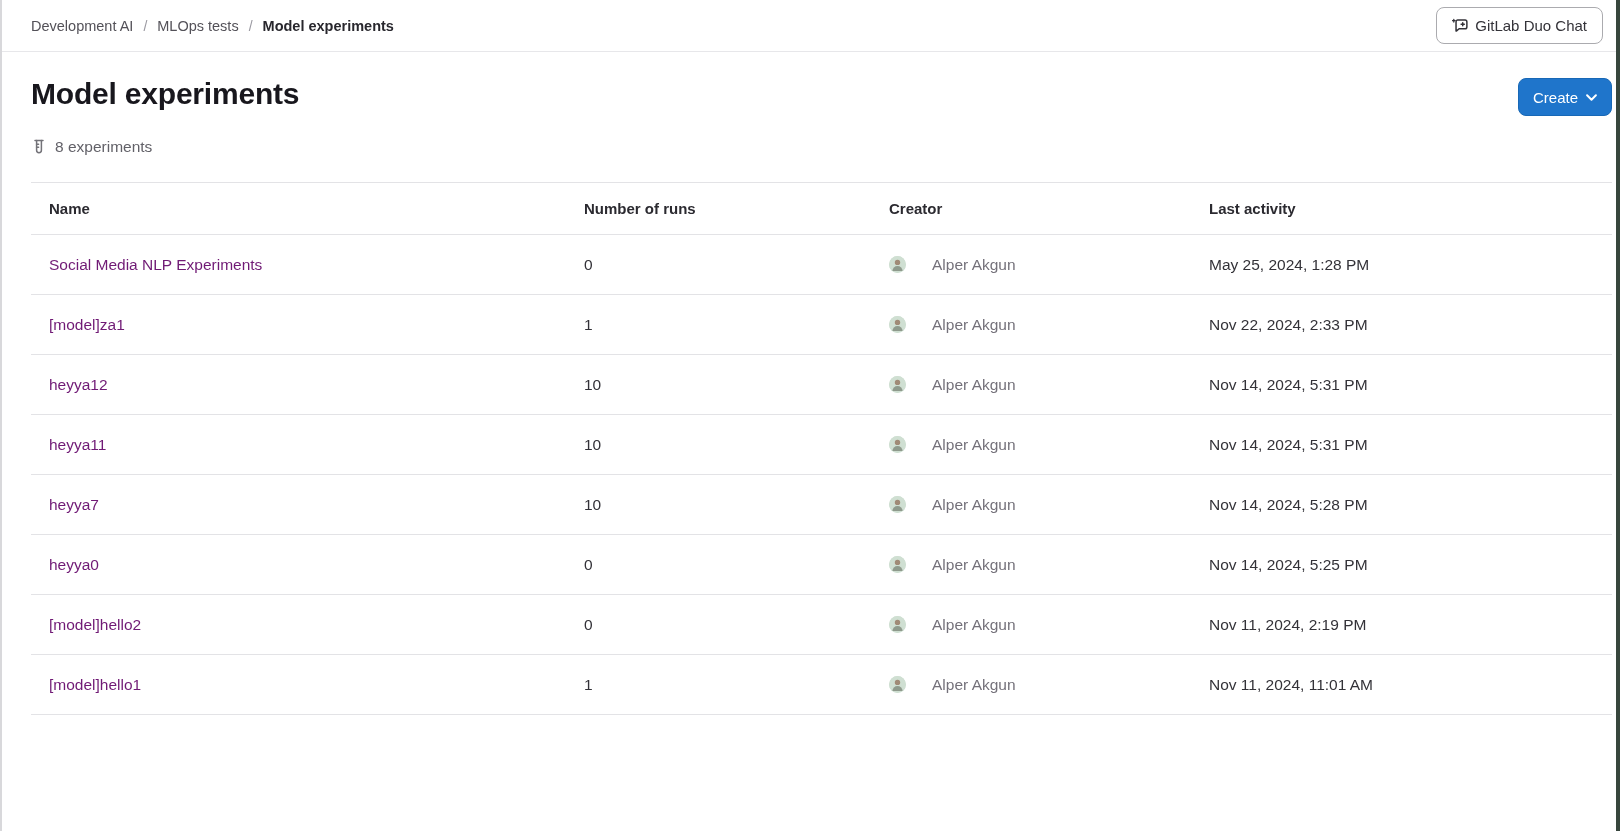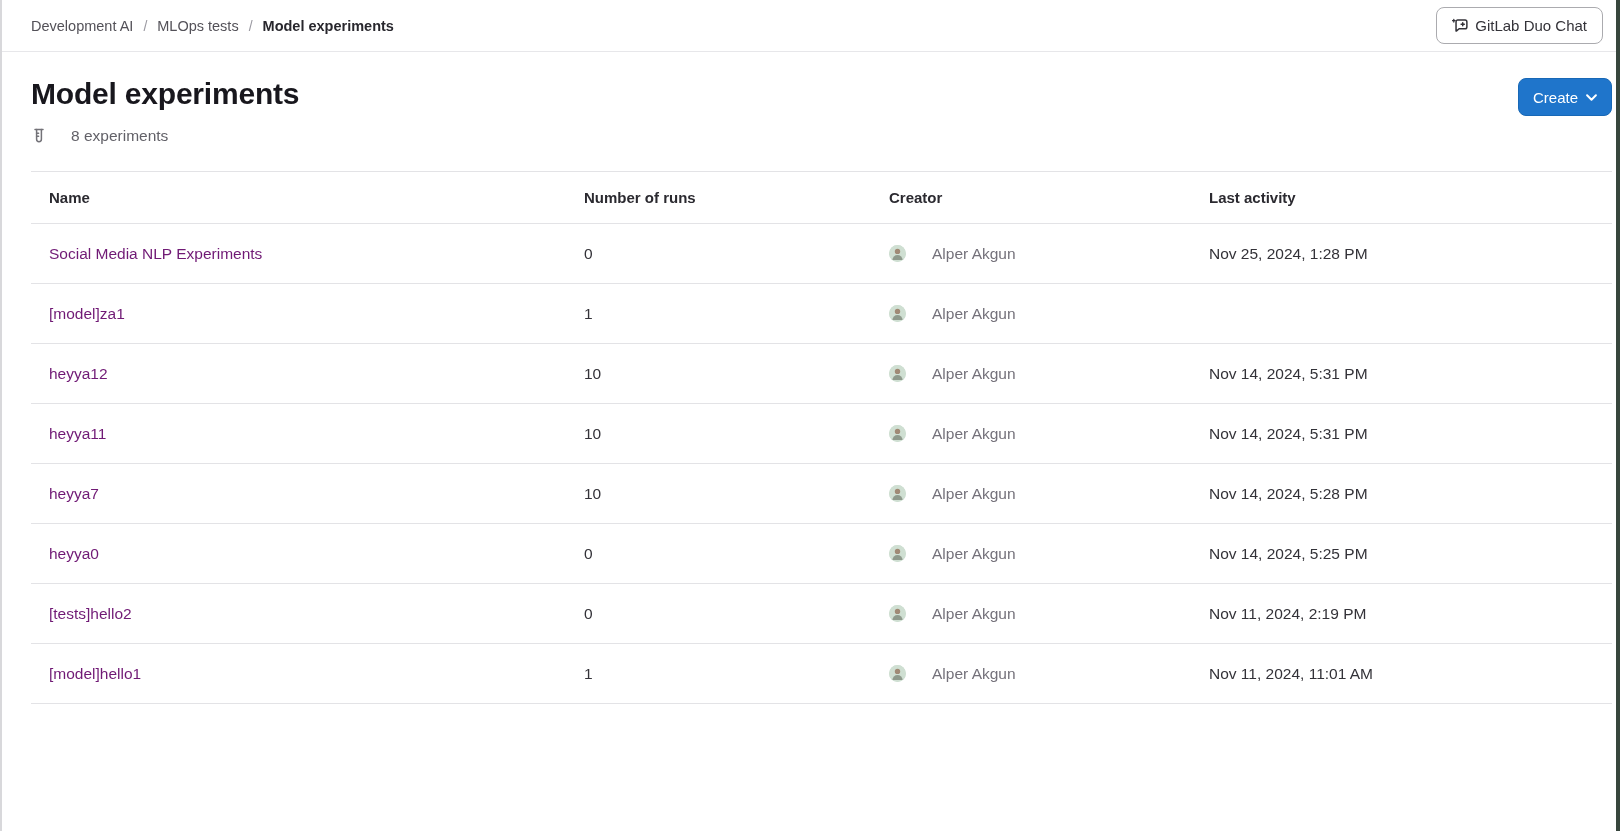--- a/index.html
+++ b/index.html
@@ -32,21 +32,21 @@
     font-family:inherit;
   }
   .duo-chat-btn svg { display:block; }
 
   
   .main { padding:0 8px 0 31px; }
   .page-header { display:flex; justify-content:space-between; align-items:flex-start; margin-top:24px; }
   .page-title {
     font-size:30px; line-height:36px; font-weight:700; color:#18171d; letter-spacing:-.2px;
   }
-  .meta-line { display:flex; align-items:center; gap:24px; margin-top:15px; color:#626168; font-size:15.5px; }
+  .meta-line { display:flex; align-items:center; gap:8px; margin-top:26px; color:#626168; font-size:15.5px; }
   .meta-line svg { display:block; }
 
   .create-btn {
     display:flex; align-items:center; gap:8px; height:38px; padding:0 14px;
     background:#1f75cb; border:1px solid #1868b6; border-radius:8px;
     color:#ffffff; font-size:15px; cursor:pointer; font-family:inherit; margin-top:2px;
   }
   .create-btn svg { display:block; }
 
   
@@ -133,36 +133,37 @@
       <div class="cell-creator">
         <span class="avatar">
             <svg width="17" height="17" viewBox="0 0 17 17">
               <circle cx="8.5" cy="8.5" r="8.5" fill="#cfdfd2"></circle>
               <circle cx="8.5" cy="6.4" r="2.7" fill="#a08a76"></circle>
               <path d="M3.4 15 a5.1 5.1 0 0 1 10.2 0 z" fill="#8e9a8c"></path>
             </svg>
           </span>
         <span>Alper Akgun</span>
       </div>
-      <div class="cell-date">Nov 25, 2024, 1:28 PM</div>
+      <div class="cell-date">May 25, 2024, 1:28 PM</div>
     </div>
 
     <div class="tr data-row">
       <div class="cell-name"><a>[model]za1</a></div>
       <div class="cell-runs">1</div>
       <div class="cell-creator">
         <span class="avatar">
             <svg width="17" height="17" viewBox="0 0 17 17">
               <circle cx="8.5" cy="8.5" r="8.5" fill="#cfdfd2"></circle>
               <circle cx="8.5" cy="6.4" r="2.7" fill="#a08a76"></circle>
               <path d="M3.4 15 a5.1 5.1 0 0 1 10.2 0 z" fill="#8e9a8c"></path>
             </svg>
           </span>
         <span>Alper Akgun</span>
       </div>
+      <div class="cell-date">Nov 22, 2024, 2:33 PM</div>
     </div>
 
     <div class="tr data-row">
       <div class="cell-name"><a>heyya12</a></div>
       <div class="cell-runs">10</div>
       <div class="cell-creator">
         <span class="avatar">
             <svg width="17" height="17" viewBox="0 0 17 17">
               <circle cx="8.5" cy="8.5" r="8.5" fill="#cfdfd2"></circle>
               <circle cx="8.5" cy="6.4" r="2.7" fill="#a08a76"></circle>
@@ -216,21 +217,21 @@
               <circle cx="8.5" cy="6.4" r="2.7" fill="#a08a76"></circle>
               <path d="M3.4 15 a5.1 5.1 0 0 1 10.2 0 z" fill="#8e9a8c"></path>
             </svg>
           </span>
         <span>Alper Akgun</span>
       </div>
       <div class="cell-date">Nov 14, 2024, 5:25 PM</div>
     </div>
 
     <div class="tr data-row">
-      <div class="cell-name"><a>[tests]hello2</a></div>
+      <div class="cell-name"><a>[model]hello2</a></div>
       <div class="cell-runs">0</div>
       <div class="cell-creator">
         <span class="avatar">
             <svg width="17" height="17" viewBox="0 0 17 17">
               <circle cx="8.5" cy="8.5" r="8.5" fill="#cfdfd2"></circle>
               <circle cx="8.5" cy="6.4" r="2.7" fill="#a08a76"></circle>
               <path d="M3.4 15 a5.1 5.1 0 0 1 10.2 0 z" fill="#8e9a8c"></path>
             </svg>
           </span>
         <span>Alper Akgun</span>

